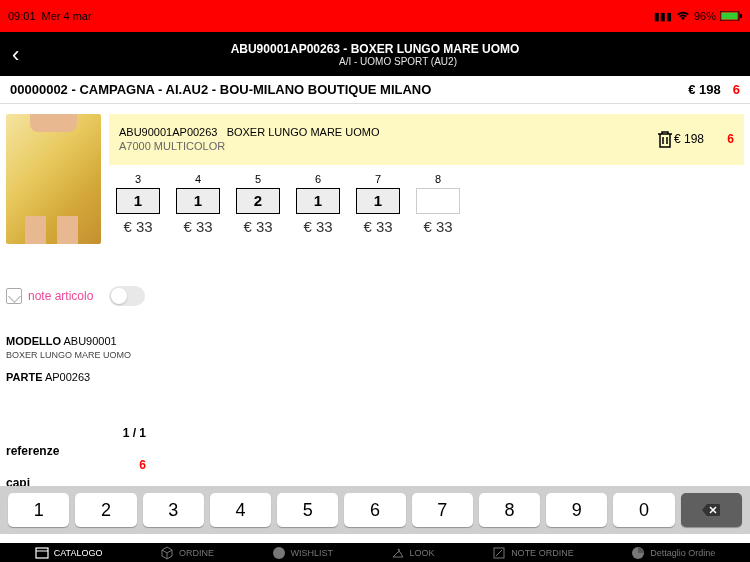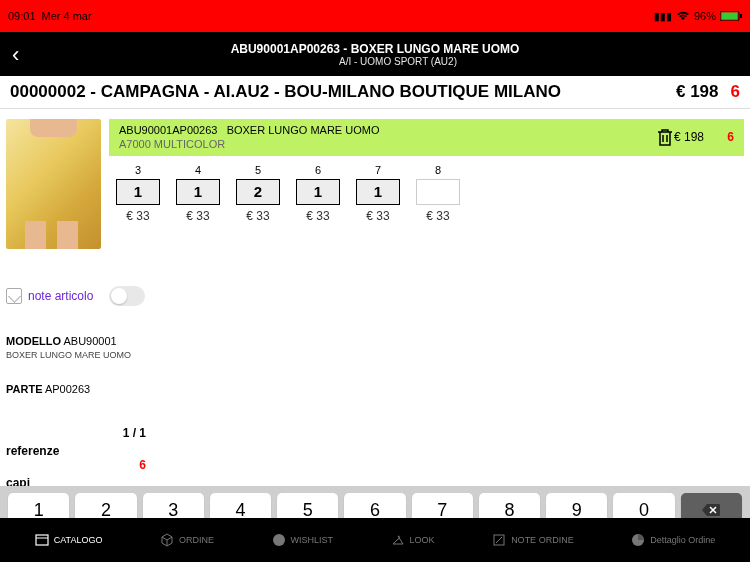--- a/index.html
+++ b/index.html
@@ -7,65 +7,65 @@
 
   .status-bar { height: 32px; background: #ff0000; color: #000; display: flex; align-items: center; padding: 0 8px; font-size: 11px; }
   .status-left { display: flex; gap: 6px; }
   .status-right { margin-left: auto; display: flex; align-items: center; gap: 4px; }
 
   .header { background: #000; color: #fff; height: 44px; position: relative; display: flex; flex-direction: column; align-items: center; justify-content: center; }
   .back-chevron { position: absolute; left: 12px; top: 10px; color: #fff; font-size: 22px; }
   .header-title { font-weight: bold; font-size: 12px; }
   .header-sub { font-size: 10px; opacity: .9; margin-left: 46px; }
 
-  .crumb { display: flex; align-items: center; padding: 6px 10px; border-bottom: 1px solid #ddd; font-size: 17px; font-weight: bold; }
+  .crumb { display: flex; align-items: center; padding: 6px 10px; border-bottom: 1px solid #ddd; font-size: 13px; font-weight: bold; }
   .crumb-price { margin-left: auto; margin-right: 12px; }
   .crumb-qty { color: #ff0000; font-weight: bold; }
 
   .content { padding: 10px 6px 0 6px; display: flex; gap: 8px; }
   .thumb { width: 95px; height: 130px; background: linear-gradient(135deg,#f5e4a0 0%,#e8c95d 40%,#d4a83a 70%,#c49030 100%); border-radius: 2px; position: relative; }
   .thumb::before { content:""; position:absolute; top:0; left:25%; width:50%; height:18px; background:#e8b890; border-radius:0 0 8px 8px; }
   .thumb::after { content:""; position:absolute; bottom:0; left:20%; width:22%; height:28px; background:#e8b890; box-shadow: 32px 0 0 #e8b890; }
 
   .right { flex: 1; }
-  .prod-bar { background: #bef264; padding: 4px 10px; display: flex; align-items: center; position: relative; }
+  .prod-bar { background: #fef9c3; padding: 11px 10px; display: flex; align-items: center; position: relative; }
   .prod-text { font-size: 11px; line-height: 1.3; }
   .prod-sub { color: #666; }
   .trash { margin-left: auto; margin-right: 60px; }
   .prod-price { position: absolute; right: 40px; font-size: 12px; }
   .prod-qty { position: absolute; right: 10px; color: #ff0000; font-size: 12px; font-weight: bold; }
 
   .sizes { display: flex; gap: 14px; margin-top: 8px; padding-left: 6px; }
   .size { display: flex; flex-direction: column; align-items: center; width: 46px; }
   .size-label { font-size: 11px; margin-bottom: 3px; }
   .size-box { width: 44px; height: 26px; border: 1px solid #000; background: #ededed; display: flex; align-items: center; justify-content: center; font-size: 15px; font-weight: bold; }
   .size-box.empty { background: #fff; border-color: #ccc; }
-  .size-price { font-size: 12px; margin-top: 4px; color: #333; }
-
-  .notes-row { position: absolute; top: 286px; left: 6px; display: flex; align-items: center; gap: 6px; font-size: 12px; color: #6d28d9; }
+  .size-price { font-size: 15px; margin-top: 4px; color: #333; }
+
+  .notes-row { position: absolute; top: 286px; left: 6px; display: flex; align-items: center; gap: 6px; font-size: 12px; color: #ec4899; }
   .edit-ic { width: 16px; height: 16px; border: 1px solid #aaa; border-radius: 2px; position: relative; }
   .edit-ic::after { content:""; position:absolute; left:3px; top:3px; width:8px; height:8px; border-left:1px solid #aaa; border-bottom:1px solid #aaa; transform:rotate(-45deg); }
   .toggle { width: 36px; height: 20px; background: #e8e8e8; border-radius: 10px; position: relative; margin-left: 10px; }
   .toggle::after { content:""; position:absolute; left:2px; top:2px; width:16px; height:16px; background:#fff; border-radius:50%; box-shadow:0 1px 2px rgba(0,0,0,.2); }
 
   .details { position: absolute; top: 334px; left: 6px; font-size: 11px; line-height: 1.4; }
   .details .lbl { font-weight: bold; }
   .details .sub { font-size: 9px; color: #444; }
 
   .summary { position: absolute; top: 426px; left: 6px; font-size: 12px; width: 140px; }
   .summary-row { display: flex; }
   .summary-row .k { font-weight: bold; margin-top: 18px; }
   .summary-row .v { margin-left: auto; font-weight: bold; }
   .red { color: #ff0000; }
 
   .keypad { position: absolute; bottom: 28px; left: 0; right: 0; background: #cfcfcf; padding: 7px 8px; display: flex; gap: 6px; }
   .key { flex: 1; height: 34px; background: #fff; border-radius: 5px; display: flex; align-items: center; justify-content: center; font-size: 18px; font-weight: 500; box-shadow: 0 1px 1px rgba(0,0,0,.3); }
   .key.back { background: #5f5f5f; color: #fff; }
 
-  .tabbar { position: absolute; bottom: 0; left: 0; right: 0; height: 44px; background: #000; display: flex; align-items: center; justify-content: space-around; padding: 0 6px; }
+  .tabbar { position: absolute; bottom: 0; left: 0; right: 0; height: 19px; background: #000; display: flex; align-items: center; justify-content: space-around; padding: 0 6px; }
   .tab { display: flex; align-items: center; gap: 5px; font-size: 9px; color: #777; }
   .tab.active { color: #fff; }
   .tab-ic { width: 14px; height: 14px; display: inline-block; }
 
   svg { display: block; }
 </style>
 </head>
 <body>
 
 <div class="status-bar">
@@ -159,21 +159,21 @@
 
 <div class="notes-row">
   <span class="edit-ic"></span>
   <span>note articolo</span>
   <span class="toggle"></span>
 </div>
 
 <div class="details">
   <div><span class="lbl">MODELLO</span> <span>ABU90001</span></div>
   <div class="sub">BOXER LUNGO MARE UOMO</div>
-  <div style="margin-top:20px"><span class="lbl">PARTE</span> <span>AP00263</span></div>
+  <div style="margin-top:8px"><span class="lbl">PARTE</span> <span>AP00263</span></div>
 </div>
 
 <div class="summary">
   <div class="summary-row">
       <span class="k">referenze</span>
       <span class="v">1 / 1</span>
     </div>
   <div class="summary-row">
       <span class="k">capi</span>
       <span class="v red">6</span>

